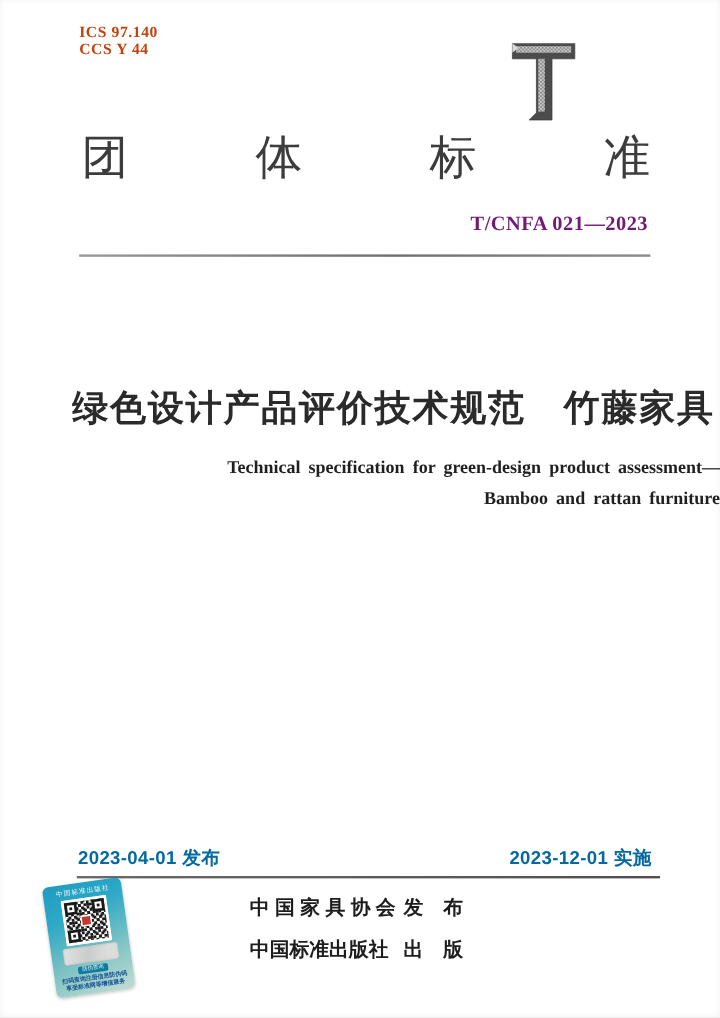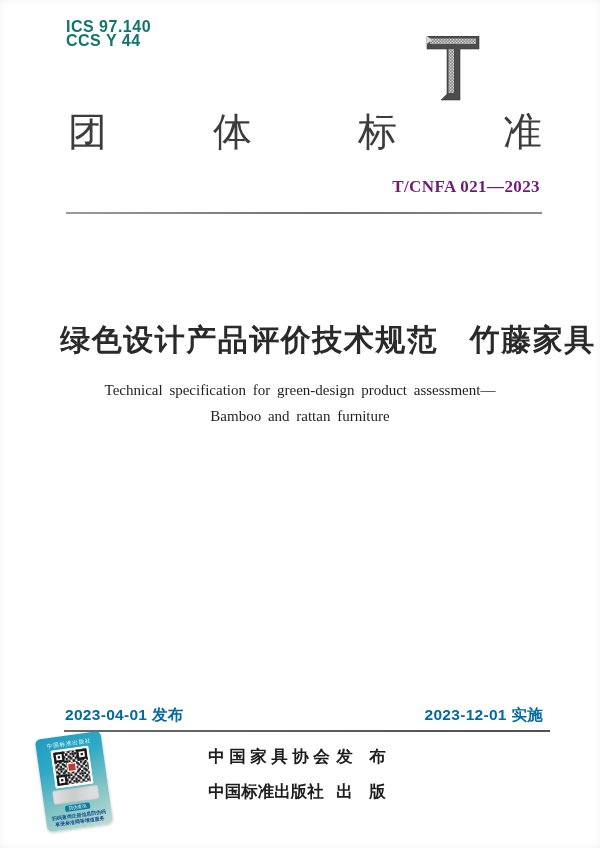--- a/index.html
+++ b/index.html
@@ -5,22 +5,22 @@
   html,body{margin:0;padding:0;background:#e8e8e8;}
   .page{
     position:relative;width:600px;height:848px;background:#ffffff;
     margin:0 auto;overflow:hidden;
     font-family:"Liberation Sans",sans-serif;color:#222;
     box-shadow:inset 0 0 6px rgba(0,0,0,.06);
   }
   
   .ics-block{
     position:absolute;left:66px;top:20px;
-    font-family:Liberation Sans, sans-serif;font-weight:bold;
-    font-size:16px;line-height:14px;color:#0f766e;letter-spacing:.5px;
+    font-family:Liberation Serif, serif;font-weight:bold;
+    font-size:13px;line-height:14px;color:#c2410c;letter-spacing:.5px;
   }
   
   .t-logo{position:absolute;left:426px;top:36px;width:54px;height:66px;}
   
   .banner{
     position:absolute;left:68px;top:112px;width:474px;
     display:flex;justify-content:space-between;
     font-family:"Liberation Serif",serif;
     font-size:39px;font-weight:500;color:#3c3c3c;line-height:40px;
   }
@@ -35,22 +35,22 @@
     background:linear-gradient(to right,#9a9a9a,#6f6f6f 55%,#8c8c8c);
   }
   
   .title-zh{
     position:absolute;left:0;top:320px;width:100%;
     text-align:center;font-weight:bold;font-size:30px;color:#2a2a2a;
     letter-spacing:1.5px;
     padding-left:28px;
   }
   .title-en{
-    position:absolute;left:0;top:377px;width:100%;text-align:center;
-    font-family:"Liberation Serif",serif;font-weight:normal;
+    position:absolute;left:0;top:377px;width:100%;text-align:right;
+    font-family:"Liberation Serif",serif;font-weight:bold;
     font-size:15px;line-height:26px;color:#1f1f1f;word-spacing:3px;
   }
   
   .date-row{
     position:absolute;left:65px;top:705px;width:478px;
     display:flex;justify-content:space-between;
     font-weight:bold;font-size:15.5px;color:#0369a1;letter-spacing:.3px;
   }
   .rule-bottom{
     position:absolute;left:64px;top:730px;width:486px;height:2px;

